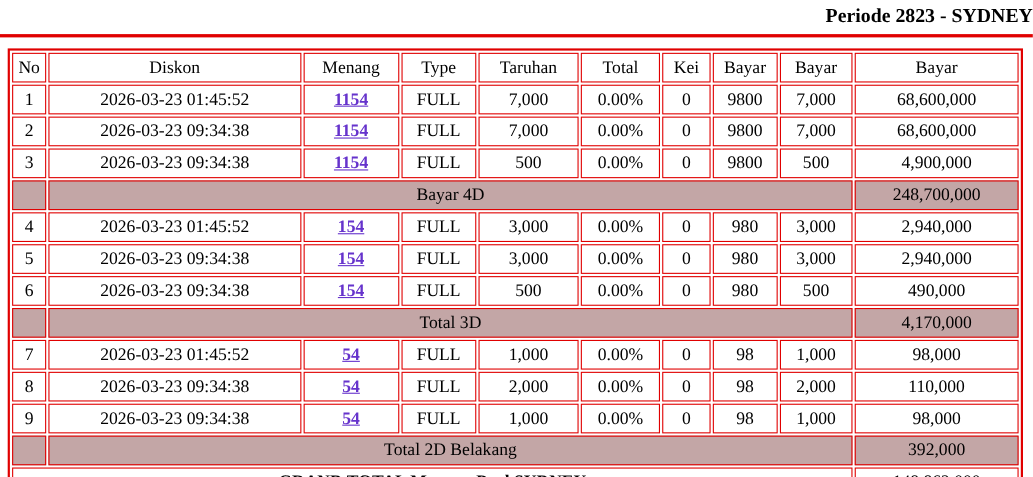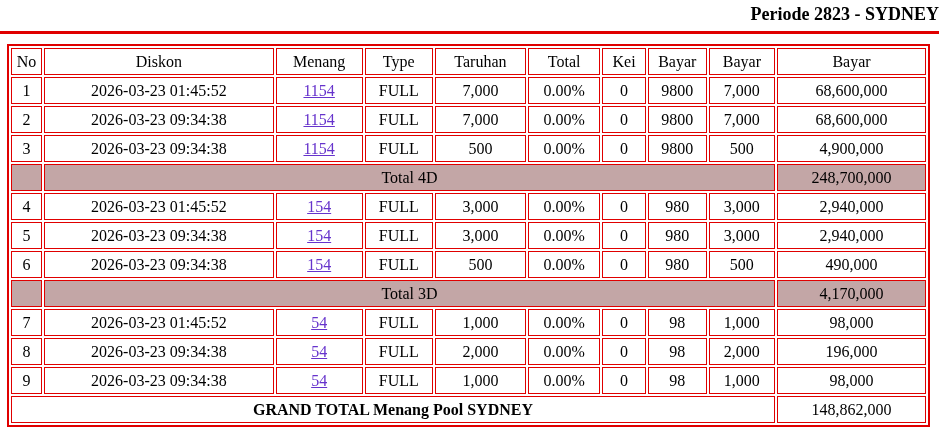--- a/index.html
+++ b/index.html
@@ -41,21 +41,21 @@
     vertical-align:middle;
     font-size:16px;
     padding:1px 3px;
     height:23px;
     overflow:hidden;
     white-space:nowrap;
   }
   table.report th{font-weight:normal;}
   td.total-cell{background:var(--total-bg);}
   td.grand-label{font-weight:bold;}
-  a.bet-link{color:var(--link);text-decoration:underline;}
+  a.bet-link{color:var(--link);text-decoration:underline;font-weight:bold;}
   
   col.c-no{width:30px;}
   col.c-tanggal{width:222px;}
   col.c-tebakan{width:84px;}
   col.c-type{width:66px;}
   col.c-taruhan{width:88px;}
   col.c-diskon{width:70px;}
   col.c-kei{width:42px;}
   col.c-prize{width:57px;}
   col.c-bayar{width:64px;}
@@ -127,21 +127,21 @@
         <td>FULL</td>
         <td>500</td>
         <td>0.00%</td>
         <td>0</td>
         <td>9800</td>
         <td>500</td>
         <td>4,900,000</td>
       </tr>
       <tr>
         <td class="total-cell"></td>
-        <td class="total-cell" colspan="8">Total 4D</td>
+        <td class="total-cell" colspan="8">Bayar 4D</td>
         <td class="total-cell">248,700,000</td>
       </tr>
       <tr>
         <td>4</td>
         <td>2026-03-23 01:45:52</td>
         <td><a class="bet-link" href="#">154</a></td>
         <td>FULL</td>
         <td>3,000</td>
         <td>0.00%</td>
         <td>0</td>
@@ -193,32 +193,37 @@
       <tr>
         <td>8</td>
         <td>2026-03-23 09:34:38</td>
         <td><a class="bet-link" href="#">54</a></td>
         <td>FULL</td>
         <td>2,000</td>
         <td>0.00%</td>
         <td>0</td>
         <td>98</td>
         <td>2,000</td>
-        <td>196,000</td>
+        <td>110,000</td>
       </tr>
       <tr>
         <td>9</td>
         <td>2026-03-23 09:34:38</td>
         <td><a class="bet-link" href="#">54</a></td>
         <td>FULL</td>
         <td>1,000</td>
         <td>0.00%</td>
         <td>0</td>
         <td>98</td>
         <td>1,000</td>
         <td>98,000</td>
+      </tr>
+      <tr>
+        <td class="total-cell"></td>
+        <td class="total-cell" colspan="8">Total 2D Belakang</td>
+        <td class="total-cell">392,000</td>
       </tr>
       <tr>
         <td class="grand-label" colspan="9">GRAND TOTAL  Menang Pool SYDNEY</td>
         <td>148,862,000</td>
       </tr>
     </tbody>
 </table>
 
 </body></html>

